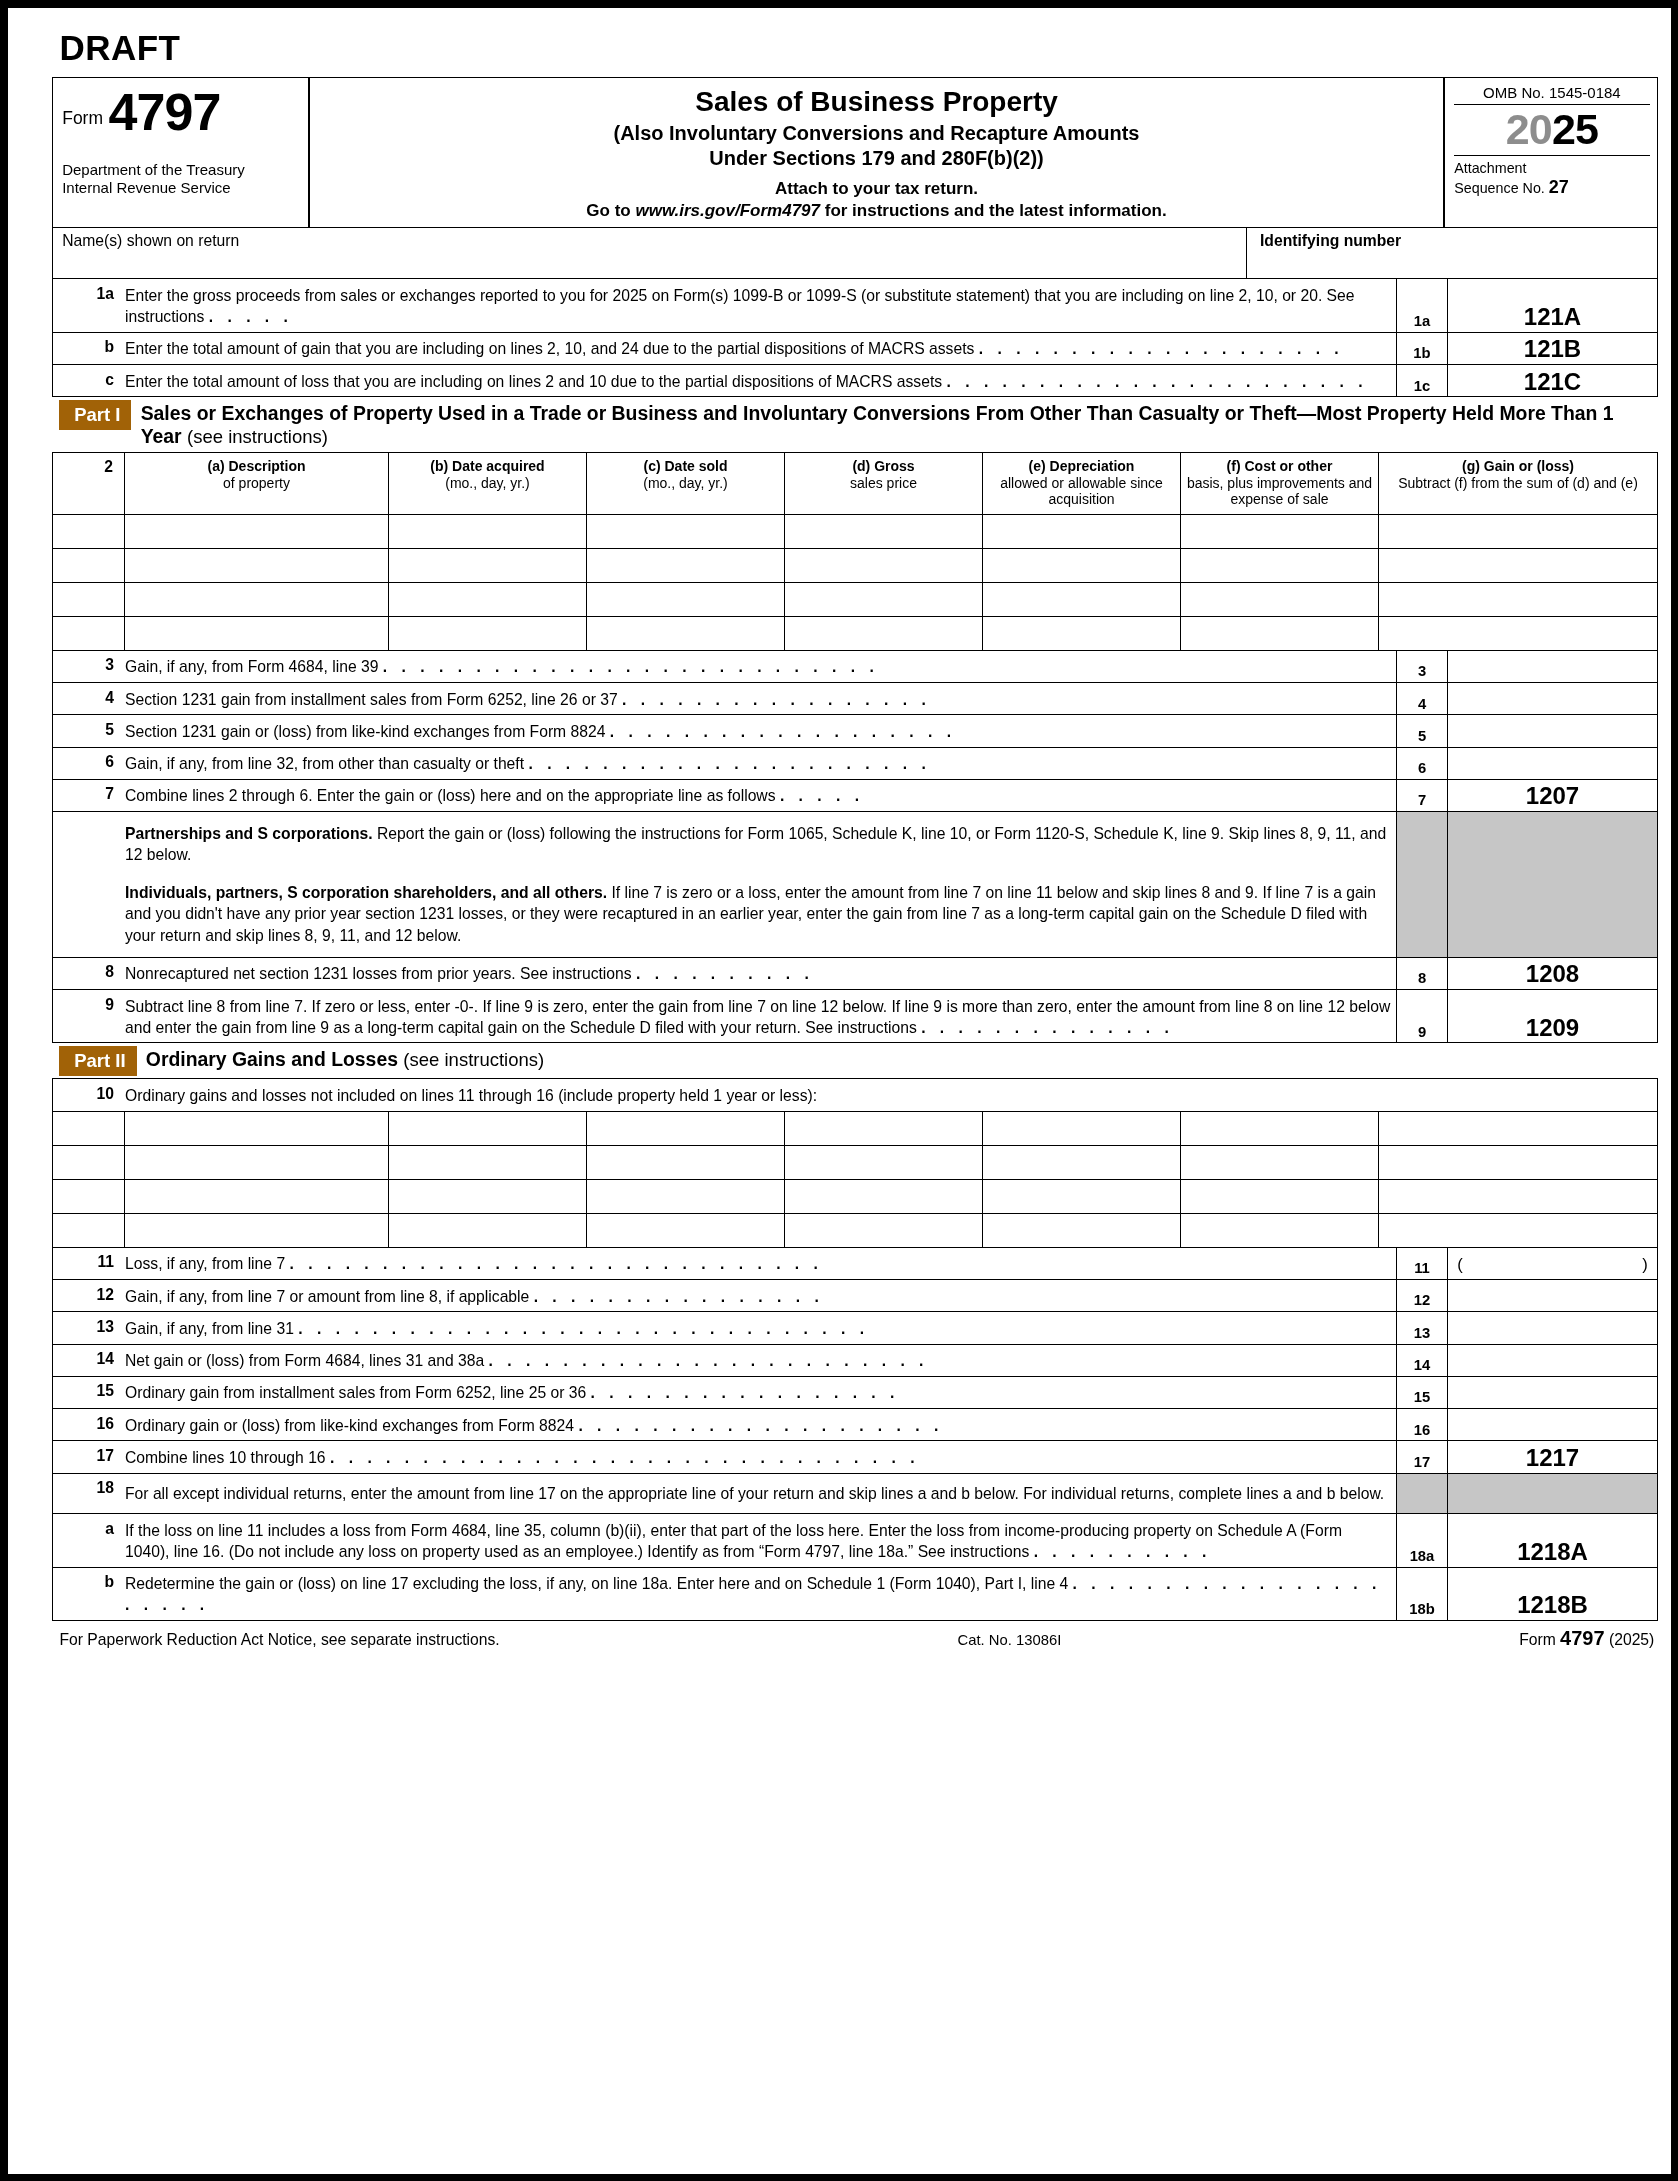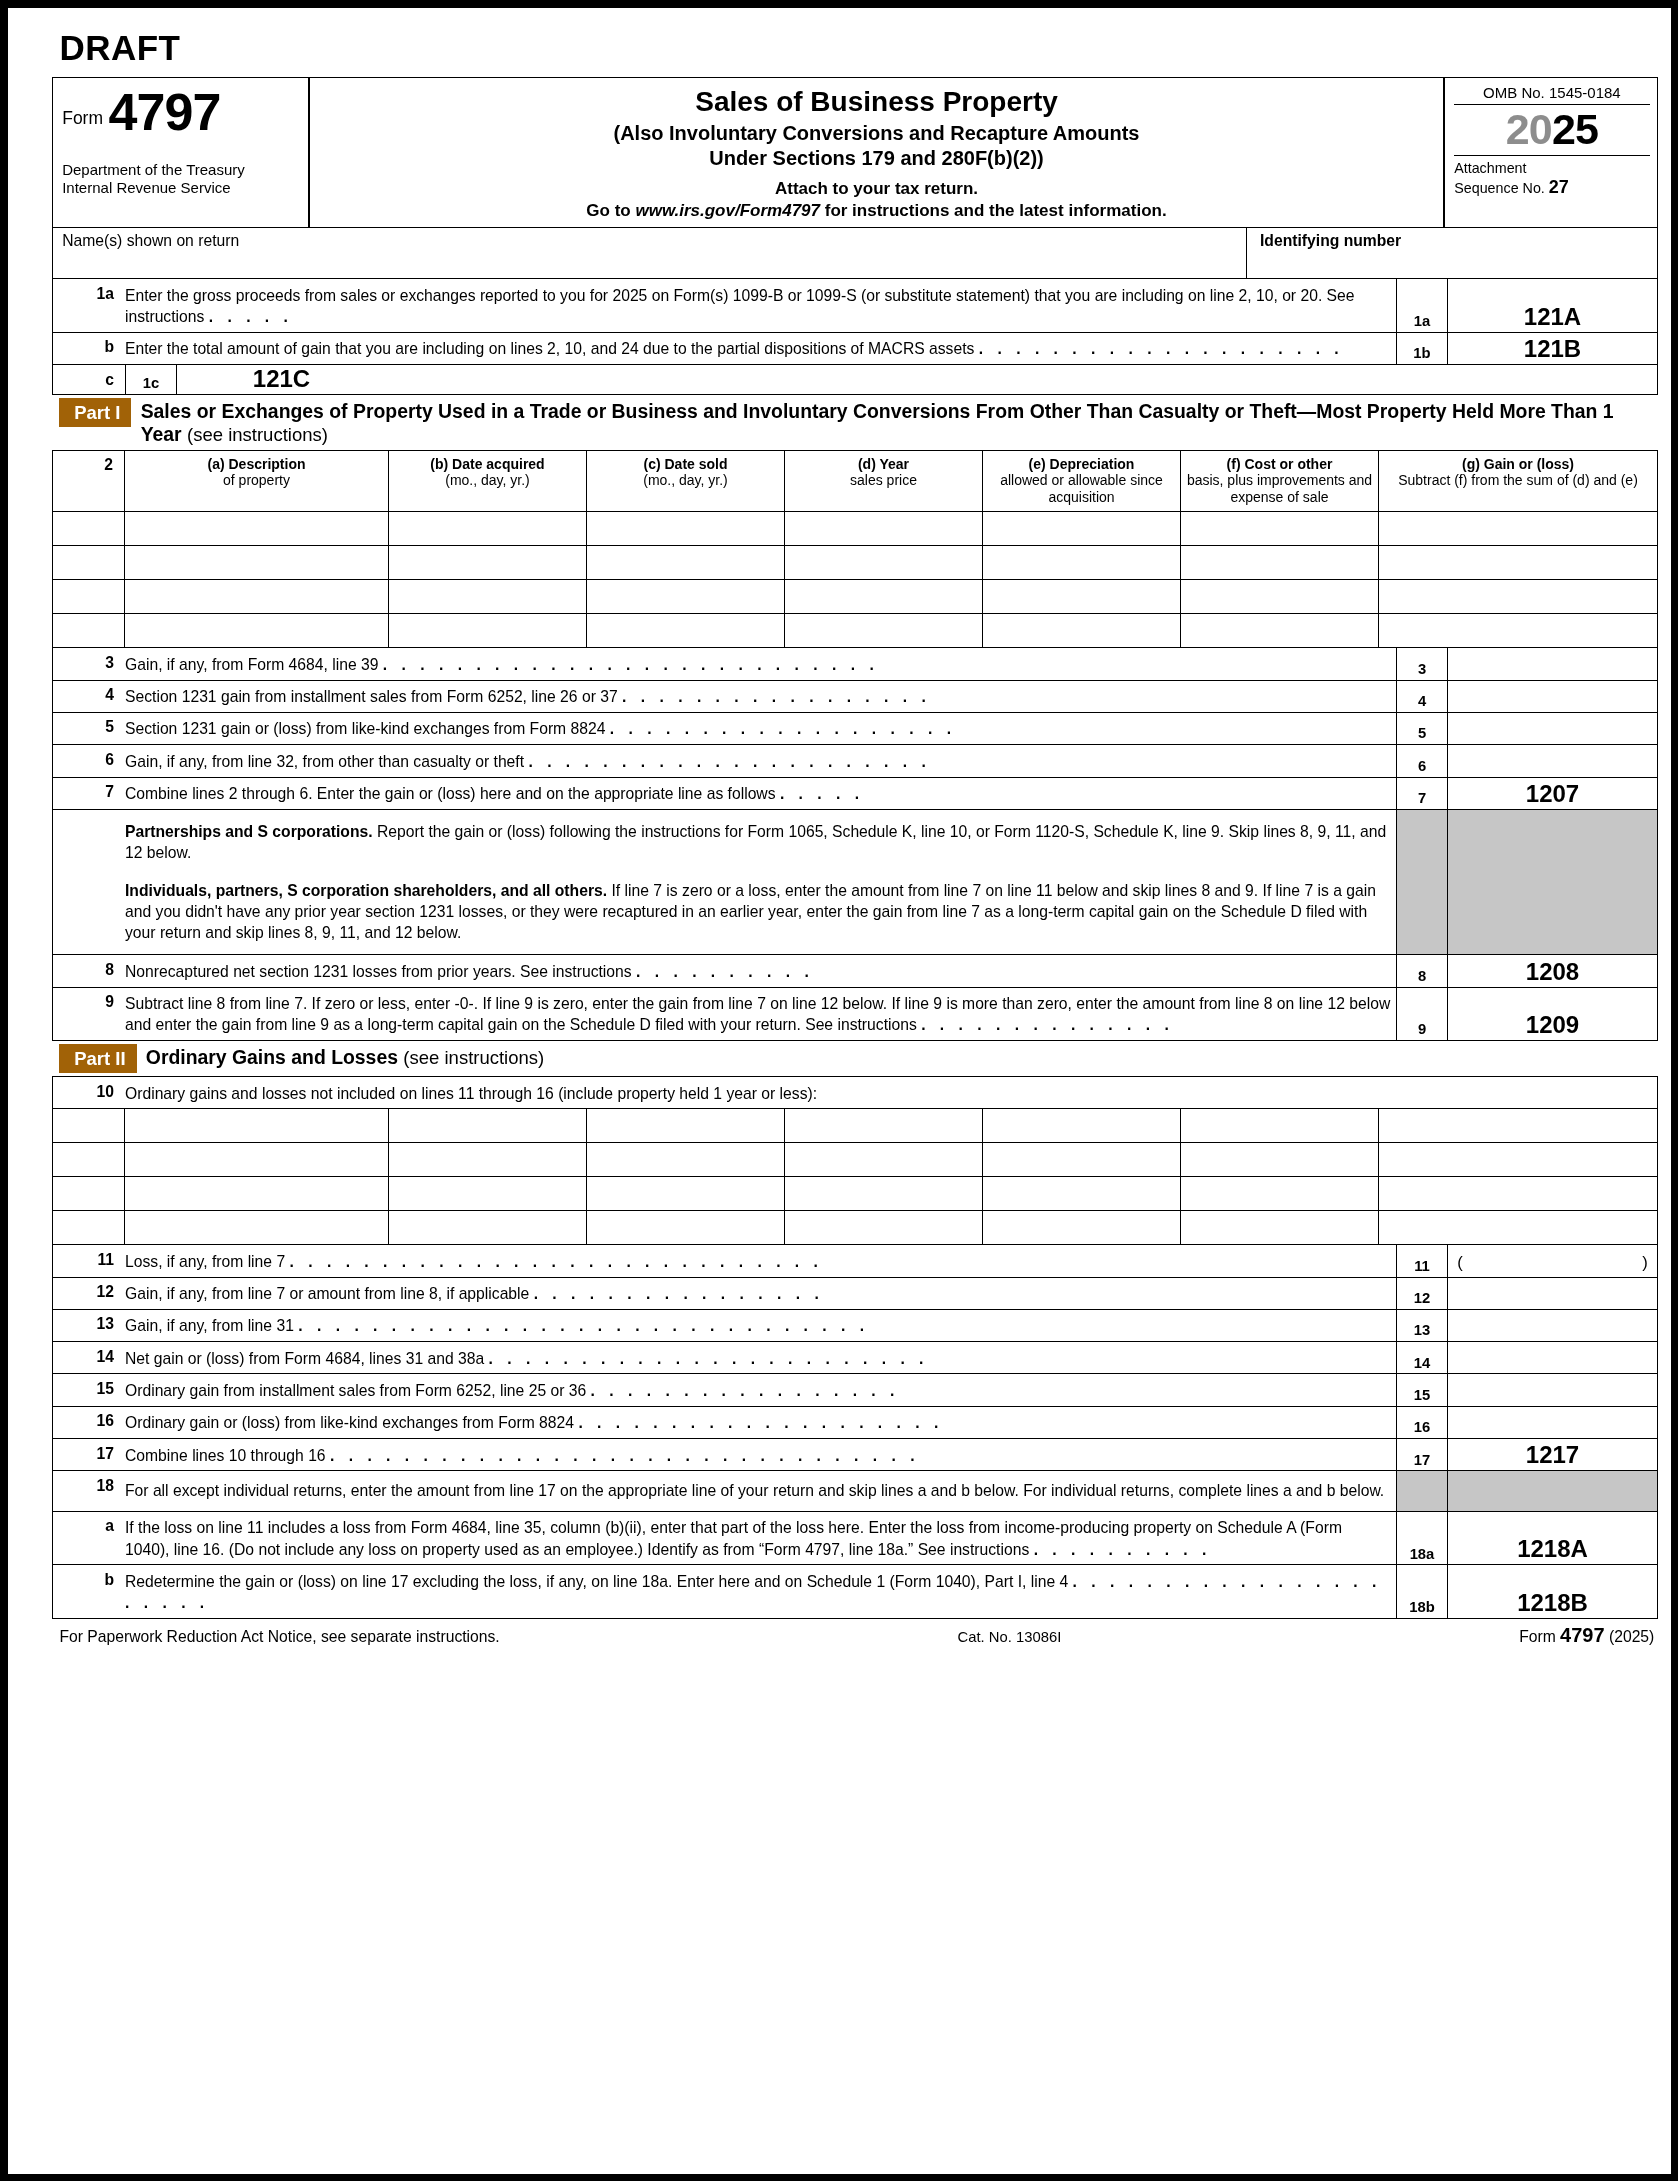--- a/index.html
+++ b/index.html
@@ -349,20 +349,24 @@
         <div class="desc">
           <span>Enter the total amount of gain that you are including on lines 2, 10, and 24 due to the partial dispositions of MACRS assets</span>
           <span class="dots"> . . . . . . . . . . . . . . . . . . . .</span>
         </div>
         <div class="numbox">1b</div>
         <div class="amt">121B</div>
       </div>
 
       <div class="row noline">
         <div class="lineno">c</div>
+        <div class="desc">
+          <span>Enter the total amount of loss that you are including on lines 2 and 10 due to the partial dispositions of MACRS assets</span>
+          <span class="dots"> . . . . . . . . . . . . . . . . . . . . . . .</span>
+        </div>
         <div class="numbox">1c</div>
         <div class="amt">121C</div>
       </div>
     </div>
 
     <div class="partbar">
       <div class="parttag">Part I</div>
       <div class="parttext">
         <span>Sales or Exchanges of Property Used in a Trade or Business and Involuntary Conversions From Other Than Casualty or Theft—Most Property Held More Than 1 Year</span>
         <span class="reg">(see instructions)</span>
@@ -378,21 +382,21 @@
         </div>
         <div class="tcell c2">
           <b>(b) Date acquired</b><br>
           <span>(mo., day, yr.)</span>
         </div>
         <div class="tcell c3">
           <b>(c) Date sold</b><br>
           <span>(mo., day, yr.)</span>
         </div>
         <div class="tcell c4">
-          <b>(d) Year</b><br>
+          <b>(d) Gross</b><br>
           <span>sales price</span>
         </div>
         <div class="tcell c5">
           <b>(e) Depreciation</b><br>
           <span>allowed or allowable since acquisition</span>
         </div>
         <div class="tcell c6">
           <b>(f) Cost or other</b><br>
           <span>basis, plus improvements and expense of sale</span>
         </div>

